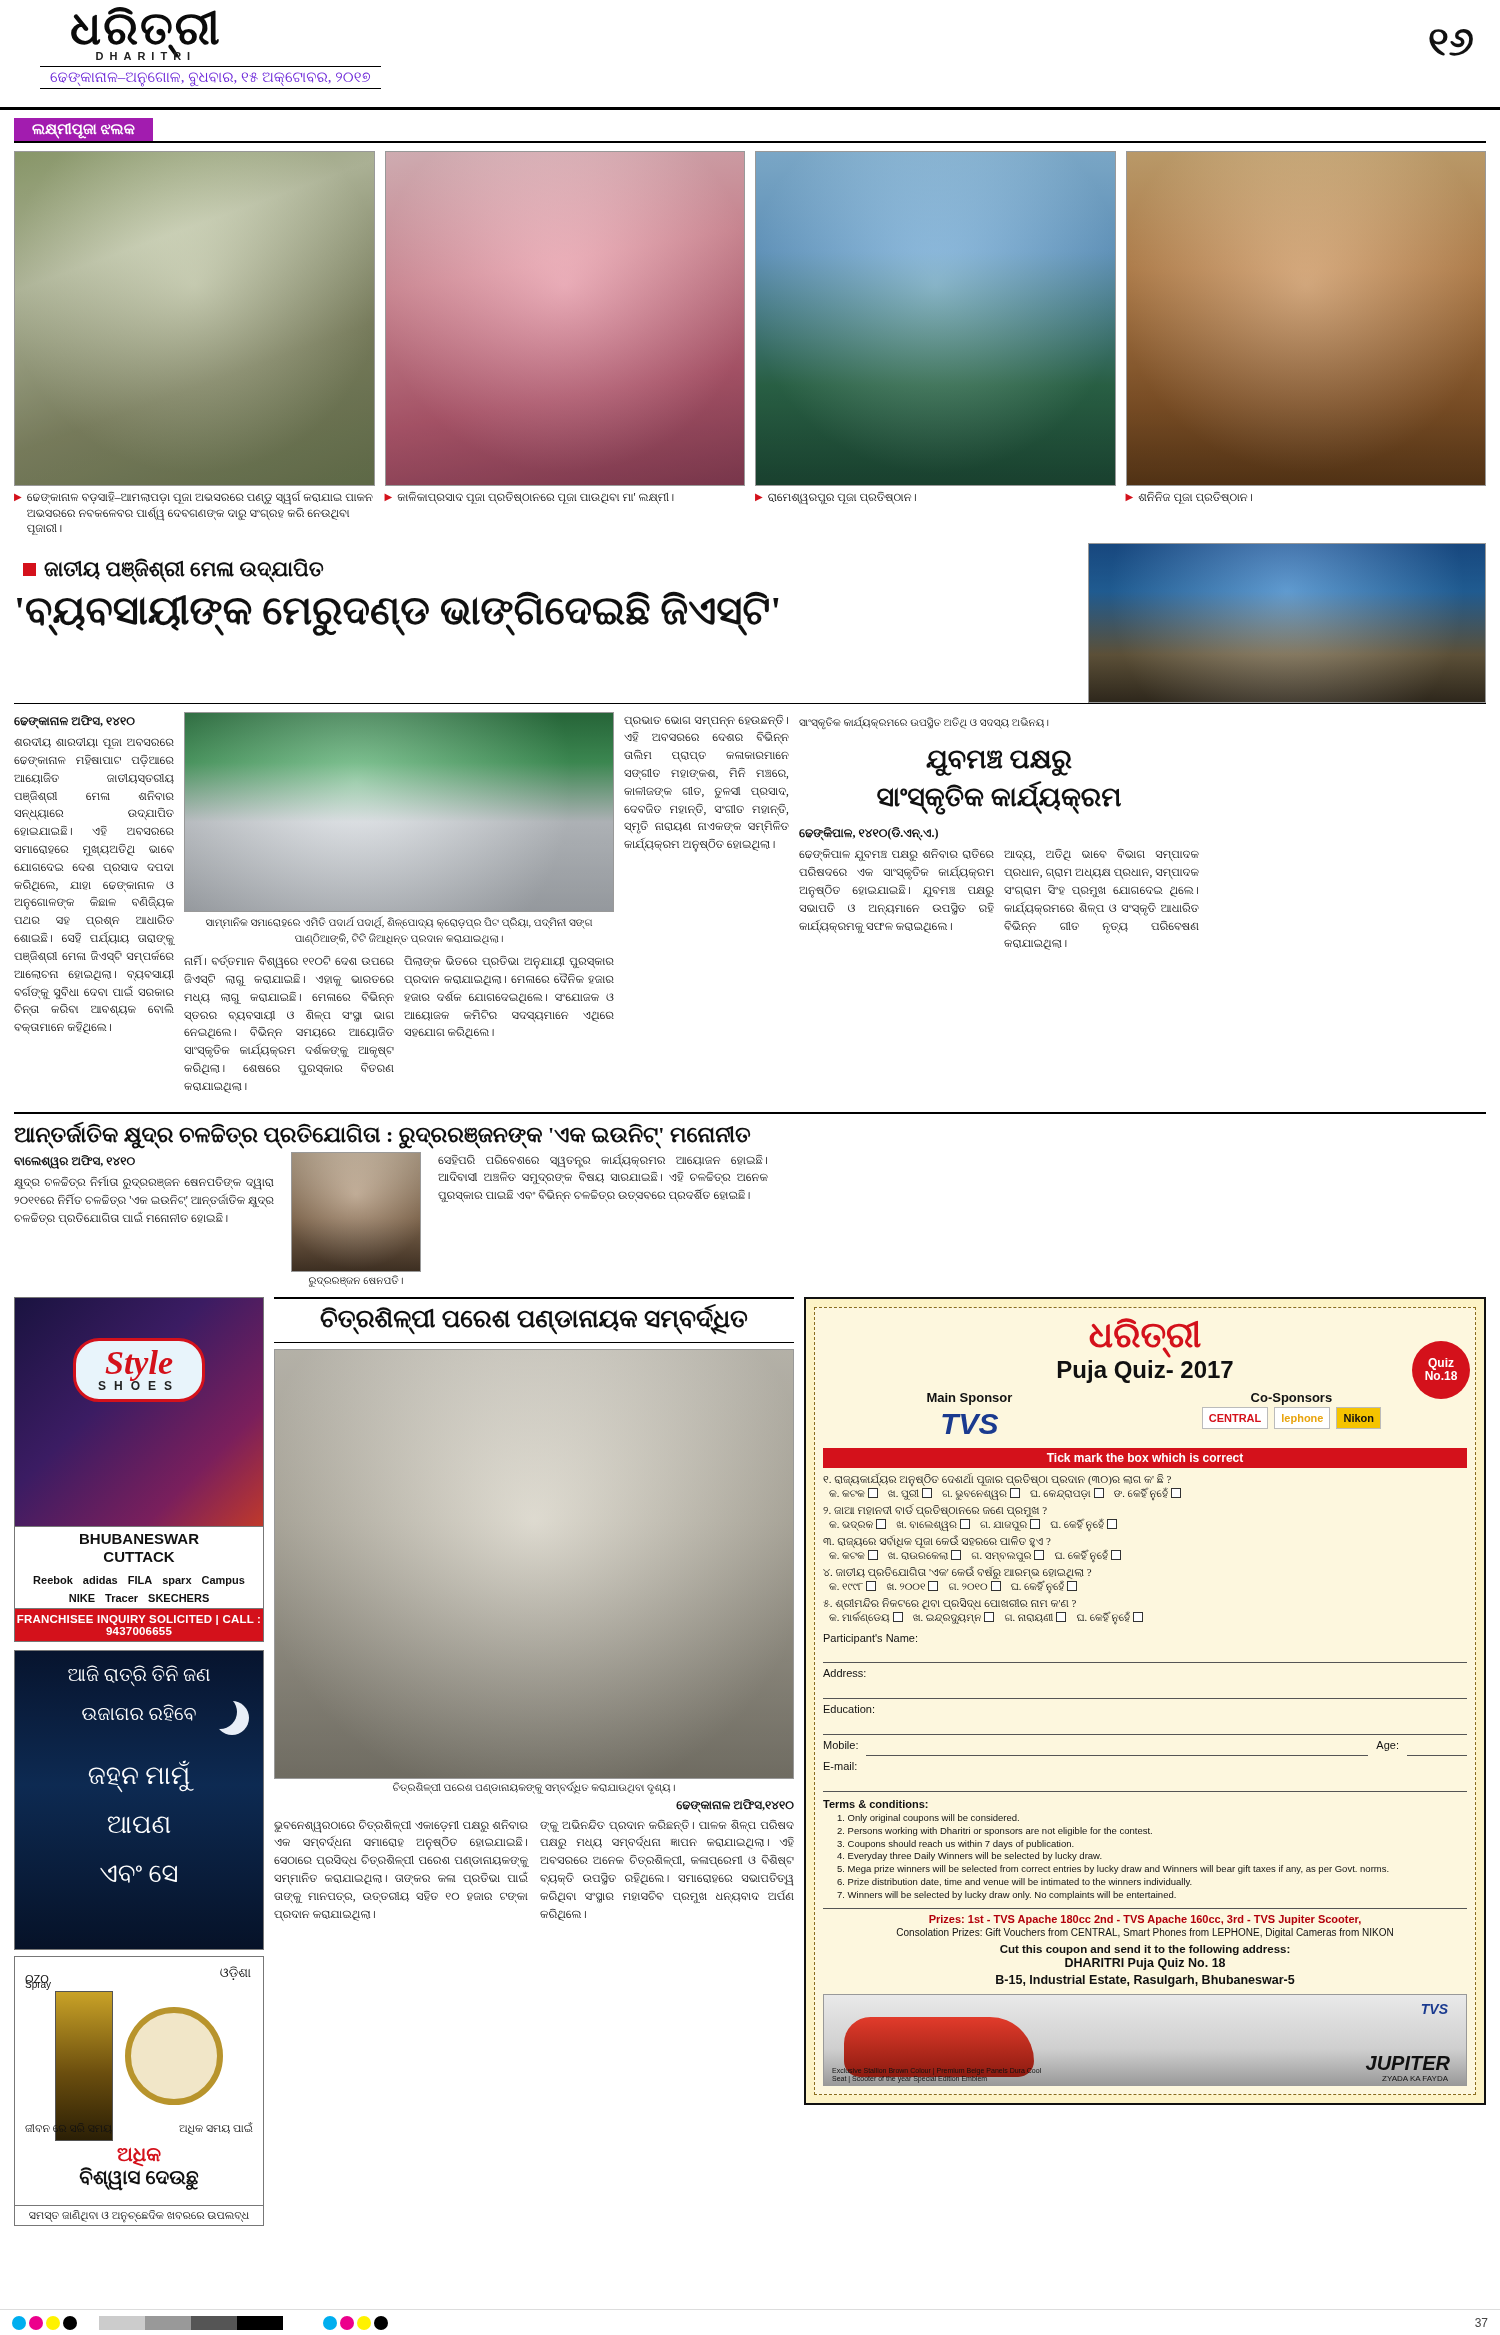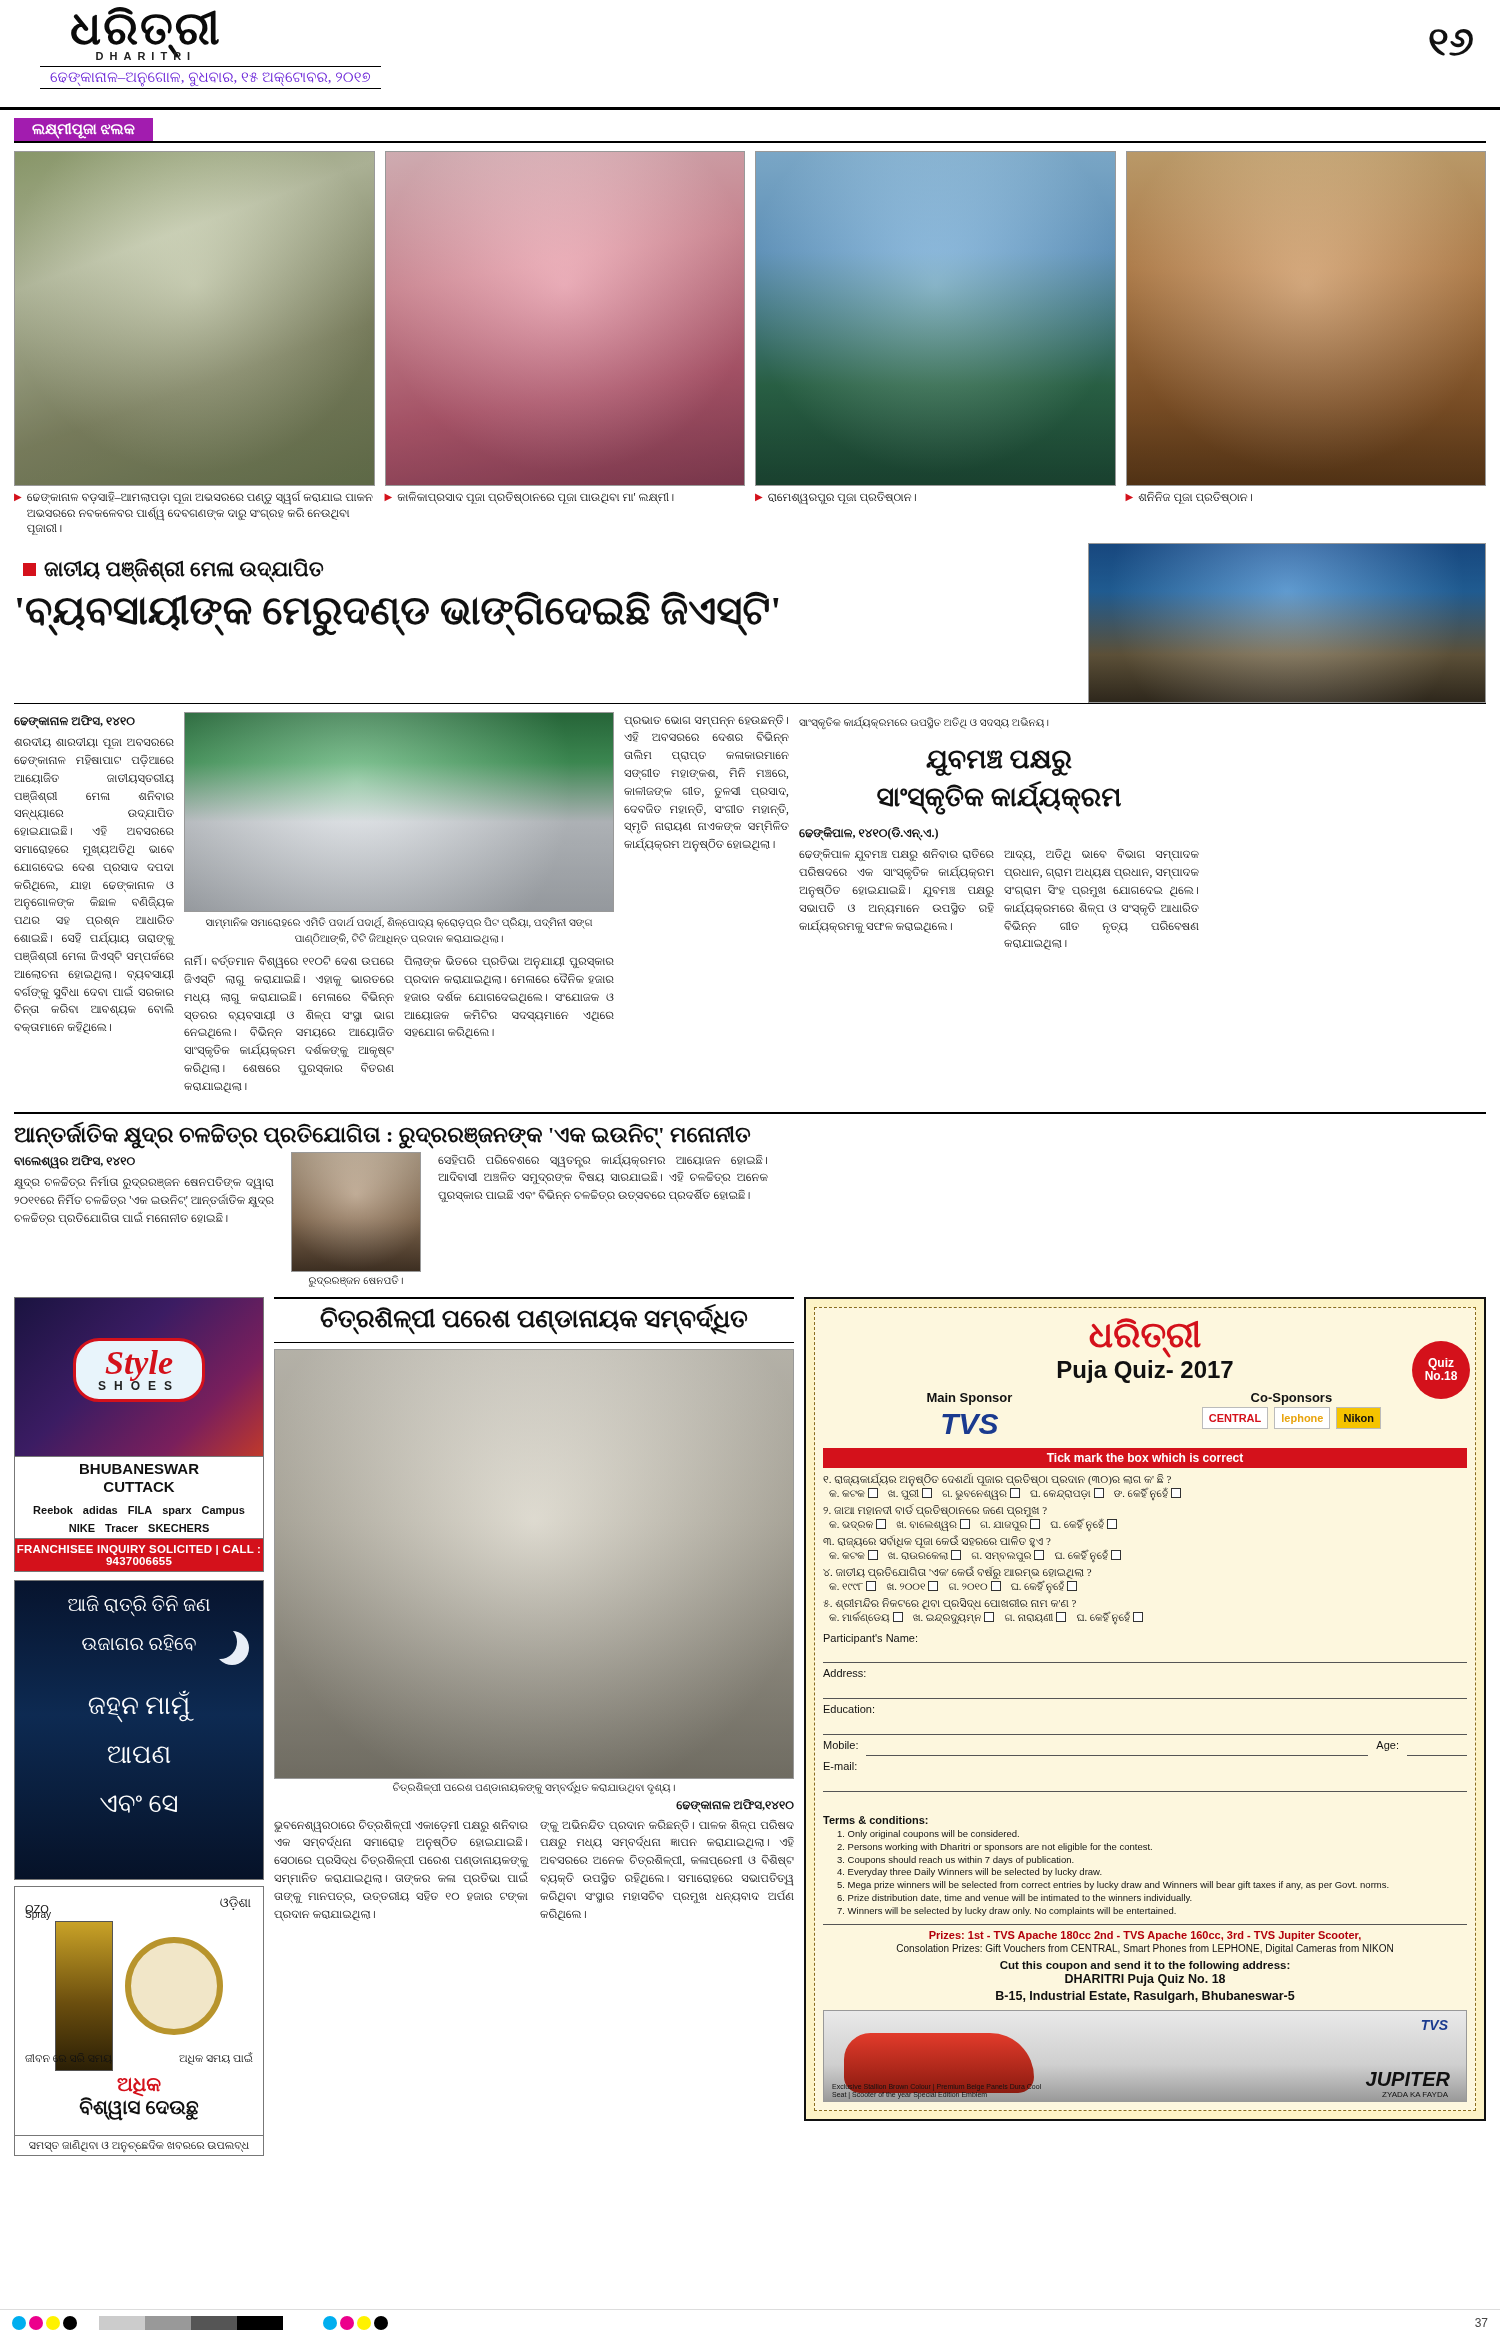--- a/index.html
+++ b/index.html
@@ -149,21 +149,21 @@
   .portrait:after{
     content:""; position:absolute; inset:0;
     background:radial-gradient(circle at 50% 35%, rgba(255,255,255,.25), rgba(0,0,0,.2) 75%);
   }
 
   
   .lower-grid { display:flex; gap:10px; margin:10px 14px 0 14px; }
 
   
   .ad-style {
-    border:1px solid #777; height:160px; position:relative; overflow:hidden;
+    border:1px solid #777; height:230px; position:relative; overflow:hidden;
     background:linear-gradient(135deg,#1a1340 0%,#3b1c63 40%,#7a1f5c 75%,#c0392b 100%);
     text-decoration:underline;
   }
   .style-logo {
     position:absolute; left:50%; top:40px; transform:translateX(-50%);
     background:#e8f4fb; border:3px solid #d4111b; border-radius:26px;
     padding:6px 22px; text-align:center;
   }
   .style-word { font-family:"Liberation Serif", serif; font-style:italic; font-weight:bold; font-size:34px; color:#d4111b; line-height:32px;}
   .shoes-word { font-size:12px; letter-spacing:8px; color:#222; font-weight:bold; }
@@ -254,21 +254,21 @@
   .co-chip.nikon { background:#f5c400; color:#111; }
   .tickbar {
     background:#d4111b; color:#fff; text-align:center; font-size:12px; font-weight:bold;
     padding:3px 0; margin:7px 0 5px 0;
   }
   .q { font-family:"Liberation Serif", serif; font-size:11px; margin-bottom:2px; }
   .qopts { display:flex; gap:10px; flex-wrap:wrap; font-family:"Liberation Serif", serif; font-size:10.5px; margin:1px 0 4px 6px; }
   .qopts span.box { display:inline-block; width:10px; height:10px; border:1px solid #333; background:#fff; margin-left:3px; vertical-align:-1px;}
   .fields { font-size:11px; line-height:1.9; margin-top:4px; }
   .fline { border-bottom:1px solid #555; display:block; height:15px; }
-  .terms-h { font-size:11px; font-weight:bold; margin-top:22px; }
+  .terms-h { font-size:11px; font-weight:bold; margin-top:6px; }
   .terms { font-size:9.5px; line-height:1.35; padding-left:14px; margin:2px 0 0 0; }
   .prizes {
     border-top:1px solid #555; margin-top:6px; padding-top:4px; text-align:center;
     font-size:11px; font-weight:bold; color:#b2000b;
   }
   .consol { font-size:10px; text-align:center; color:#111; margin-top:2px; }
   .cutline { text-align:center; font-size:11.5px; font-weight:bold; margin-top:5px; }
   .addr { text-align:center; font-size:12.5px; font-weight:bold; line-height:1.35; }
   .bike {
     margin-top:6px; height:92px; border:1px solid #999; position:relative; overflow:hidden;

